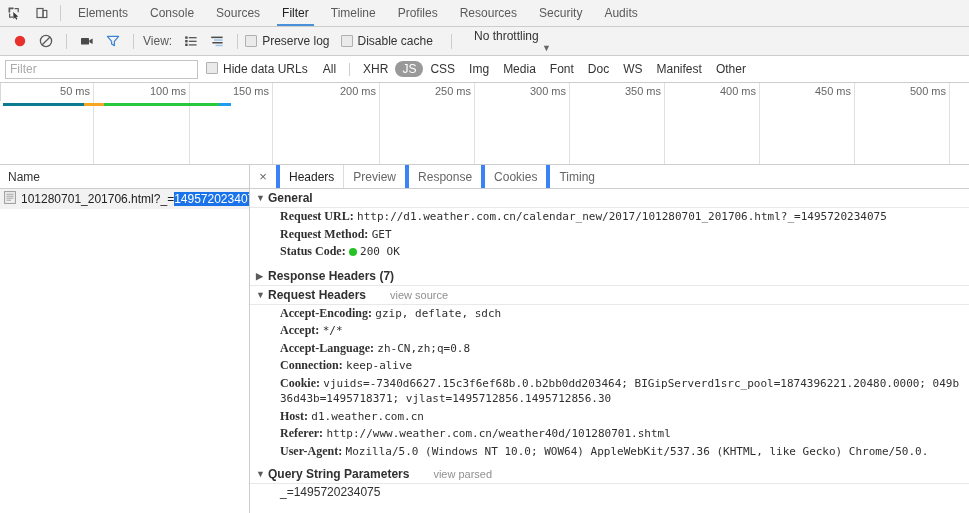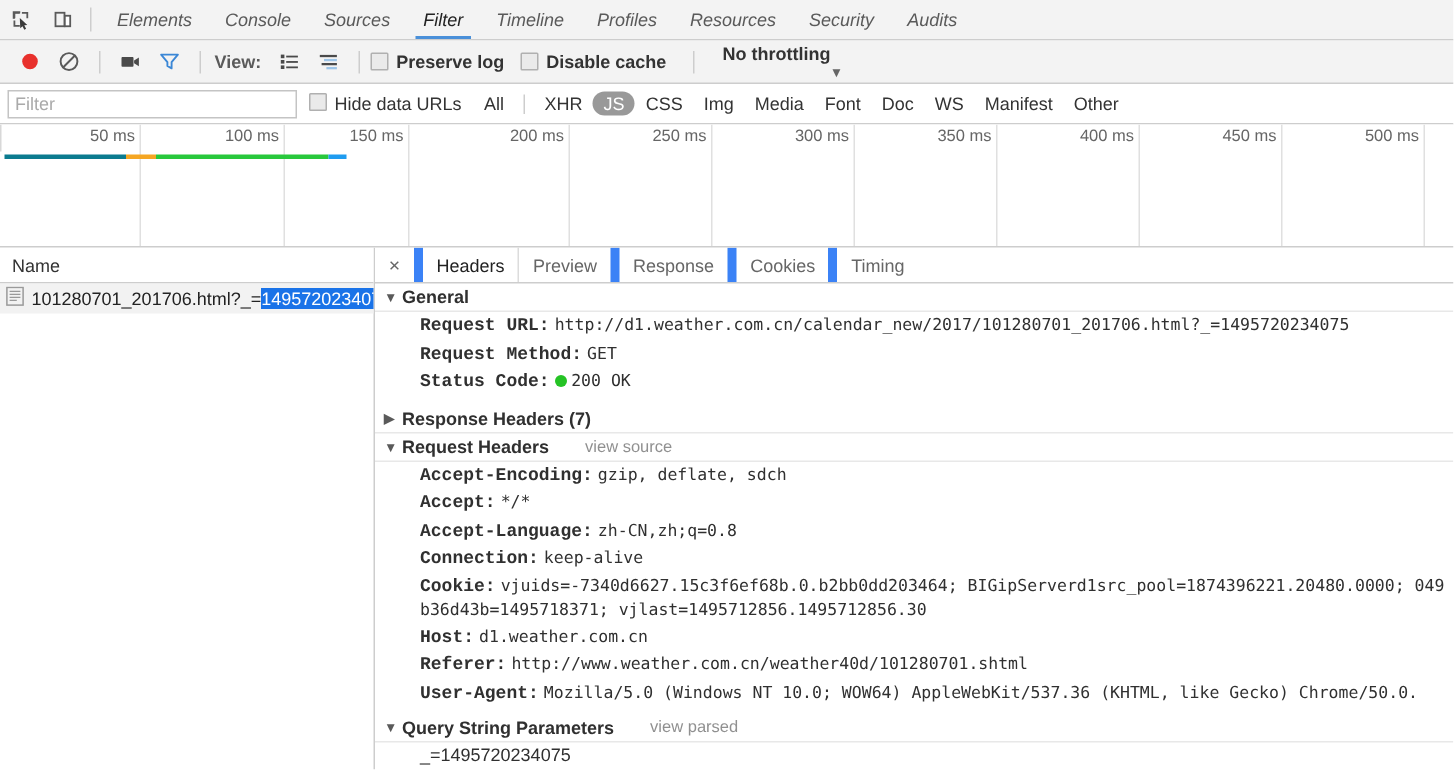--- a/index.html
+++ b/index.html
@@ -29,37 +29,35 @@
   .tb-sep {
     width: 1px; background: #cdcdcd; margin: 5px 6px 5px 4px;
   }
   .tabs { display: flex; align-items: stretch; }
   .tab {
     padding: 0 11px;
     display: flex; align-items: center;
     font-size: 12px; color: #5a5a5a;
     cursor: pointer; position: relative;
     white-space: nowrap;
-    font-style: italic;
   }
   .tab.active { color: #222; }
   .tab.active::after {
     content: ""; position: absolute; left: 6px; right: 6px; bottom: 0;
     height: 2px; background: #4a90d9;
   }
 
   
   .toolbar {
     height: 29px; min-height: 29px;
     display: flex; align-items: center;
     background: #f3f3f3;
     border-bottom: 1px solid #cdcdcd;
     padding-left: 7px;
     gap: 0;
-    font-weight: bold;
   }
   .tool-btn {
     width: 26px; height: 26px;
     display: flex; align-items: center; justify-content: center;
     cursor: pointer;
   }
   .vsep { width: 1px; height: 15px; background: #cdcdcd; margin: 0 7px; }
   .view-label { color: #5a5a5a; font-size: 12px; margin-right: 6px; margin-left: 2px;}
   .chk-wrap {
     display: flex; align-items: center; gap: 5px;
@@ -181,21 +179,21 @@
     border-bottom: 1px solid #cdcdcd;
     background: #fff;
   }
   .dclose {
     width: 26px; display: flex; align-items: center; justify-content: center;
     color: #666; font-size: 13px; cursor: pointer;
   }
   .dtab {
     padding: 0 9px; display: flex; align-items: center;
     font-size: 12px; color: #666; cursor: pointer;
-    border-left: 6px solid #3b82f6;
+    border-left: 4px solid #3b82f6;
     white-space: nowrap;
   }
   .dtab.active { color: #222; background: #fff; }
   .dtab.active + .dtab { border-left: 1px solid #dcdcdc; }
 
   .dbody {
     flex: 1; overflow: hidden;
     padding: 0;
     font-size: 12px;
   }
@@ -215,21 +213,21 @@
   .view-src {
     font-weight: normal; color: #909090; margin-left: 24px; font-size: 11px;
     cursor: pointer;
   }
   .kv {
     padding: 1px 4px 1px 30px;
     white-space: pre-wrap; word-break: break-all;
     line-height: 15.5px;
     color: #303030;
   }
-  .kv .k { font-weight: bold; font-family: Liberation Mono, monospace; }
+  .kv .k { font-weight: bold; font-family: Liberation Serif, serif; }
   .kv .v {
     font-family: "DejaVu Sans Mono", monospace;
     font-size: 11px; color: #303030;
     font-weight: normal;
   }
   .kv.nowrap { white-space: nowrap; overflow: hidden; }
   .statusdot {
     display: inline-block; width: 8px; height: 8px;
     border-radius: 50%; background: #25c325;
     margin-right: 3px; vertical-align: -1px;

